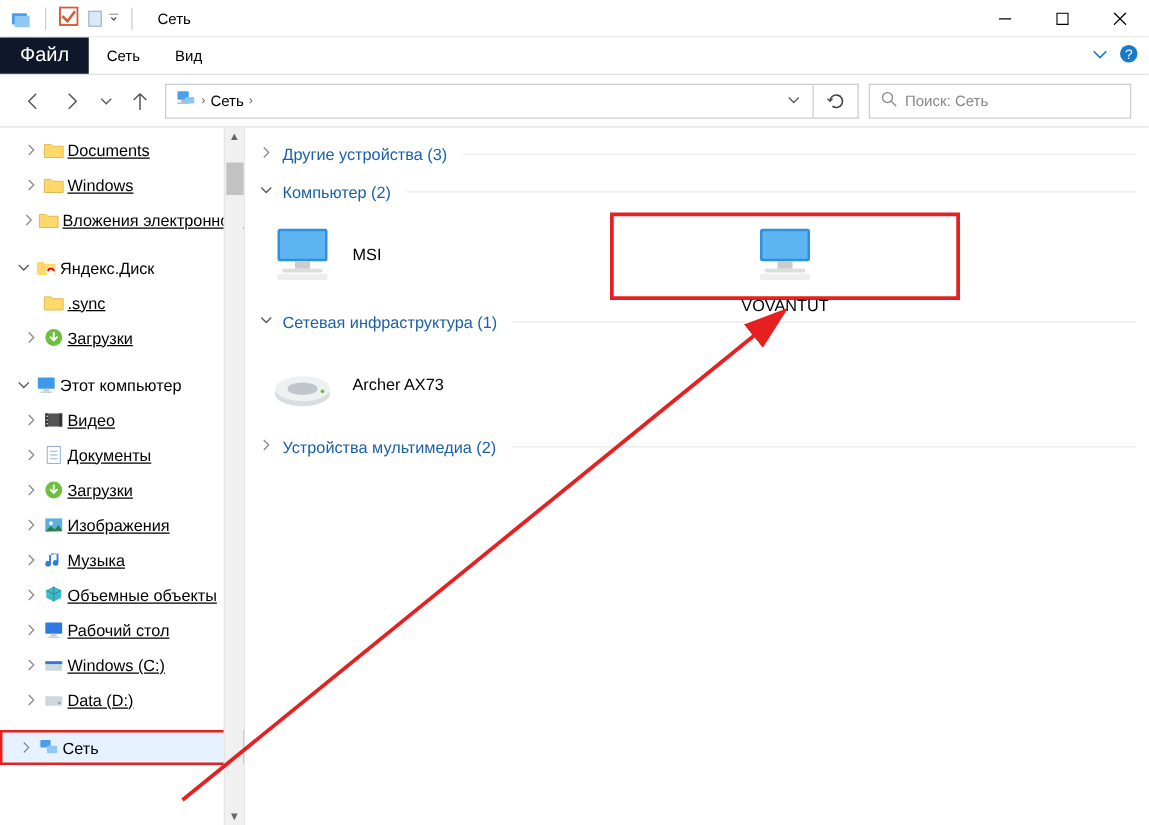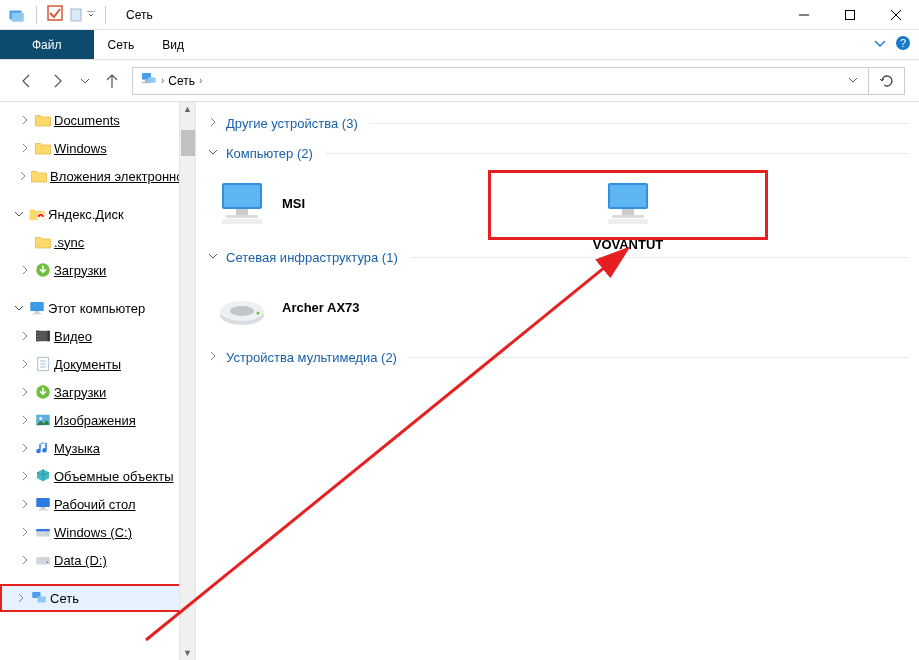--- a/index.html
+++ b/index.html
@@ -10,21 +10,21 @@
 .titlebar-left { display: flex; align-items: center; gap: 6px; padding-left: 8px; }
 .app-icon { width: 18px; height: 18px; }
 .sep { width: 1px; height: 18px; background: #ccc; margin: 0 4px; }
 .win-title { font-size: 12px; margin-left: 10px; }
 .titlebar-right { margin-left: auto; display: flex; }
 .win-btn { width: 46px; height: 30px; display: flex; align-items: center; justify-content: center; font-size: 14px; cursor: default; }
 .win-btn svg { width: 10px; height: 10px; }
 
 
 .ribbon { height: 30px; display: flex; align-items: stretch; background: #fff; border-bottom: 1px solid #e0e0e0; }
-.tab-file { background: #0c4a6e; color: #fff; padding: 0 32px; display: flex; align-items: center; font-size: 12px; }
+.tab-file { background: #0f172a; color: #fff; padding: 0 16px; display: flex; align-items: center; font-size: 16px; }
 .tab { padding: 0 14px; display: flex; align-items: center; font-size: 12px; }
 .ribbon-right { margin-left: auto; display: flex; align-items: center; padding-right: 8px; gap: 8px; color: #1979ca; }
 
 
 .navrow { height: 42px; display: flex; align-items: center; padding: 0 14px; gap: 8px; border-bottom: 1px solid #e0e0e0; }
 .nav-arrow { width: 24px; height: 24px; display: flex; align-items: center; justify-content: center; color: #666; }
 .address { flex: 1; height: 28px; border: 1px solid #ccc; display: flex; align-items: center; padding: 0 6px; gap: 6px; font-size: 12px; }
 .addr-panel { display:flex; align-items:center; gap:4px; flex:1; }
 .addr-right { display:flex; align-items:center; gap:10px; padding-right:4px; }
 .refresh { width: 36px; height: 28px; border: 1px solid #ccc; border-left:none; display: flex; align-items: center; justify-content: center; }
@@ -41,21 +41,21 @@
 .chev { width: 14px; display: inline-flex; justify-content: center; color: #666; font-size: 10px; }
 .ico { width: 18px; height: 18px; display:inline-flex; align-items:center; justify-content:center; }
 .tree-item.indent1 { padding-left: 18px; text-decoration: underline; }
 .tree-item.selected { border: 2px solid #e62020; background: #e6f2ff; }
 
 
 .content { flex: 1; padding: 6px 10px; overflow: hidden; }
 .group-header { display: flex; align-items: center; height: 30px; color: #1960a8; font-size: 13px; gap: 6px; cursor: default; }
 .group-chev { color: #555; font-size: 10px; width:14px; text-align:center;}
 .group-line { flex:1; height:1px; background: #eaeaea; margin-left:6px;}
-.items-row { display: flex; flex-wrap: wrap; font-weight: bold; }
+.items-row { display: flex; flex-wrap: wrap; }
 .item { width: 280px; height: 70px; display: flex; align-items: center; gap: 10px; padding: 6px 6px; cursor: default; }
 .item .thumb { width: 60px; height: 56px; display:flex; align-items:center; justify-content:center; }
 .item .lbl { font-size: 13px; }
 .highlight-comp { border: 3px solid #e62020; flex-direction: column; }
 
 
 .anno-arrow { position:absolute; pointer-events:none; }
 
 
 </style>
@@ -163,20 +163,27 @@
             </svg></span>
       </span>
     </div>
     <div class="refresh">
         <svg width="16" height="16" viewBox="0 0 16 16">
           <path d="M3 8 a5 5 0 1 1 2 4" fill="none" stroke="#444" stroke-width="1.3"></path>
           <path d="M3 8 L1 6 M3 8 L5 6" stroke="#444" fill="none"></path>
         </svg>
       </div>
   </div>
+  <div class="search">
+    <span><svg width="14" height="14" viewBox="0 0 14 14">
+          <circle cx="6" cy="6" r="4" fill="none" stroke="#888"></circle>
+          <line x1="9" y1="9" x2="13" y2="13" stroke="#888"></line>
+        </svg></span>
+    <span>Поиск: Сеть</span>
+  </div>
 </div>
 
 <div class="body">
   <div class="sidebar">
     <div class="sidebar-inner" id="tree">
         <div class="tree-item indent1">
           <span class="chev">
             <svg width="10" height="10" viewBox="0 0 10 10">
               <path d="M3 1 L7 5 L3 9" fill="none" stroke="#888"></path>
             </svg>

